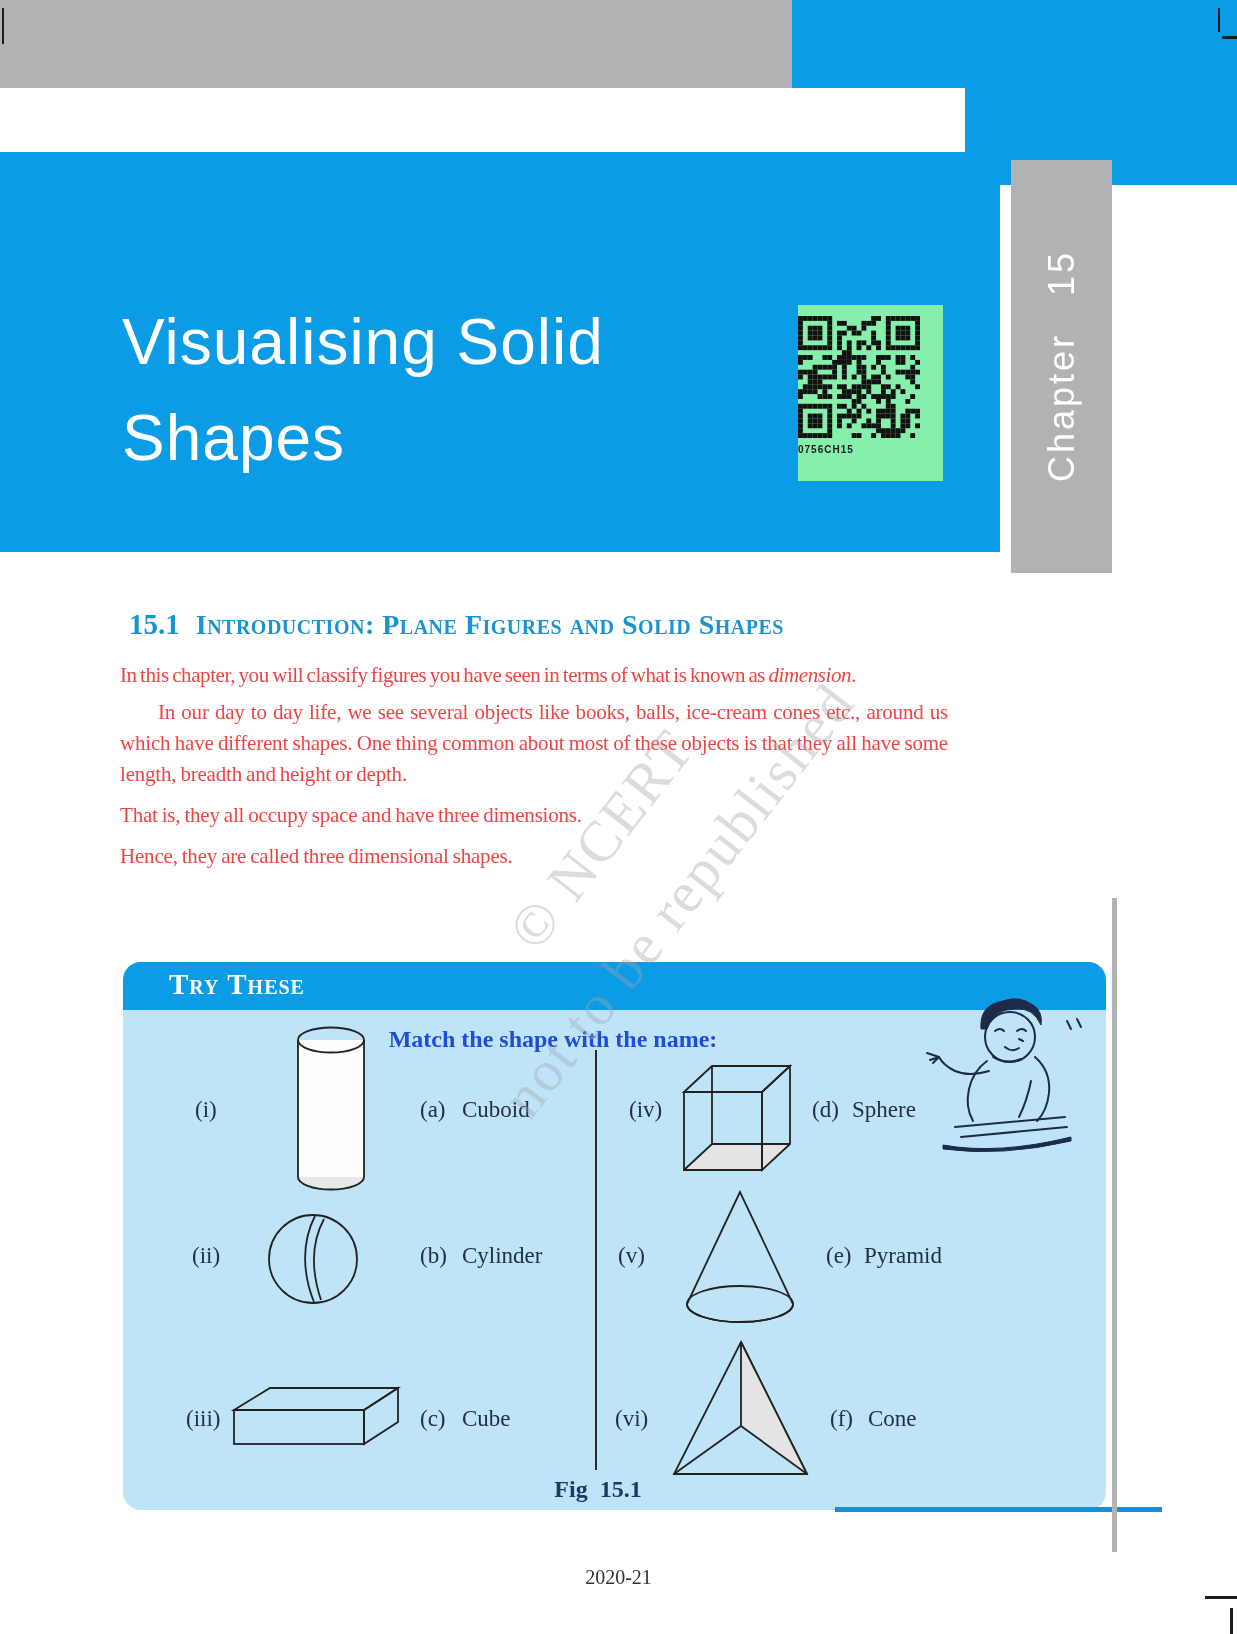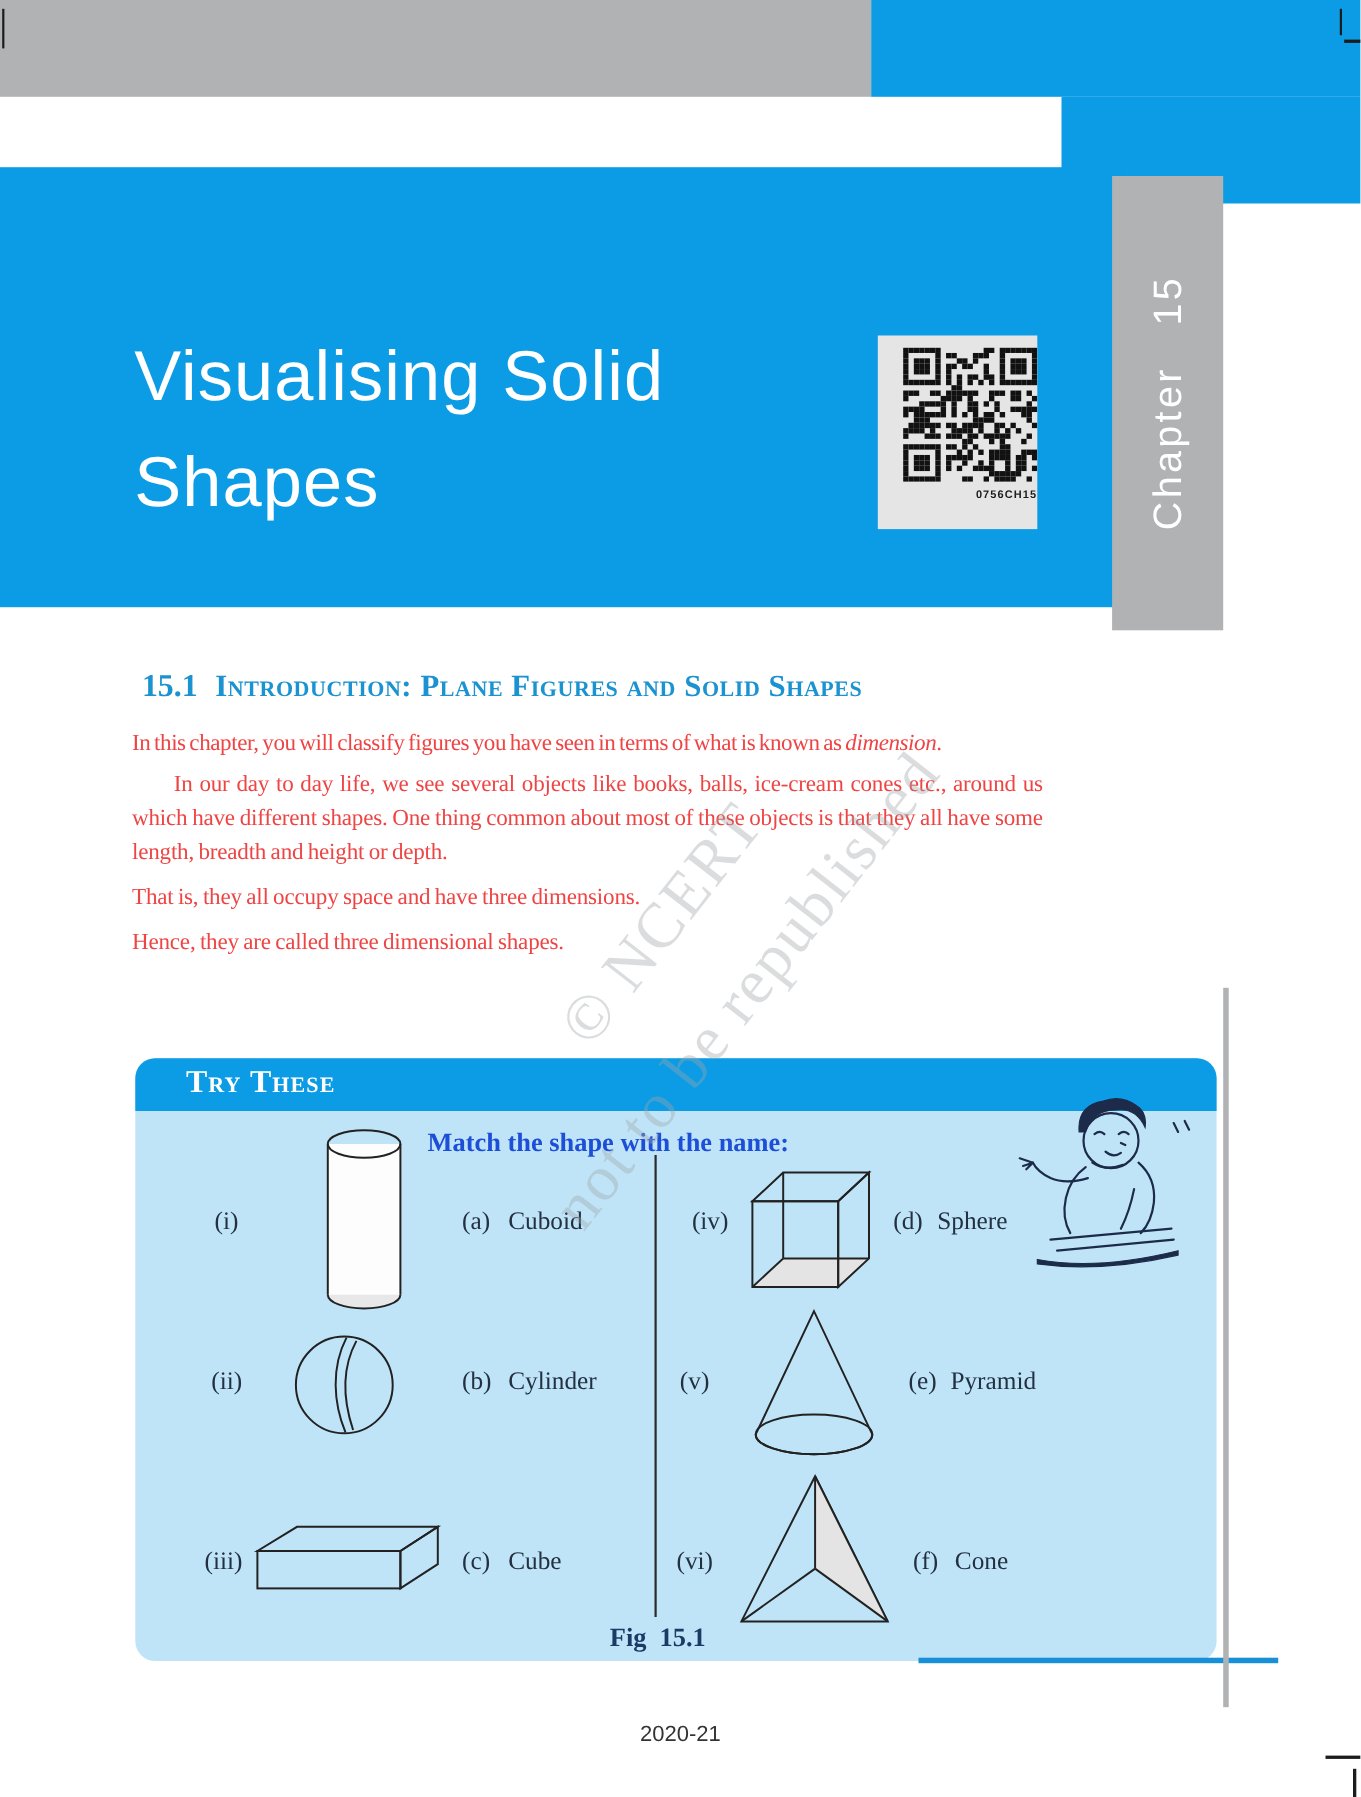--- a/index.html
+++ b/index.html
@@ -9,24 +9,24 @@
 
   
   .topbar-gray{left:0;top:0;width:792px;height:88px;background:#b1b2b4;}
   .topbar-blue{left:792px;top:0;width:445px;height:88px;background:#0c9ce5;}
   .right-blue-band{left:965px;top:88px;width:272px;height:97px;background:#0c9ce5;}
 
   
   .crop{background:#1c1c1c;}
 
   
-  .header-block{left:0;top:152px;width:1000px;height:400px;background:#0c9ce5;padding-left:19px;}
+  .header-block{left:0;top:152px;width:1000px;height:400px;background:#0c9ce5;}
   .chapter-title{left:122px;top:142px;color:#ffffff;font-family:"Liberation Sans",sans-serif;
         font-weight:300;font-size:64px;line-height:96px;letter-spacing:1px;}
-  .qr-card{left:798px;top:153px;width:145px;height:176px;background:#e5e5e5;text-align:right;}
+  .qr-card{left:798px;top:153px;width:145px;height:176px;background:#86efac;text-align:left;}
   .qr-card svg{margin-top:11px;}
   .qr-caption{font-family:"Liberation Sans",sans-serif;font-size:10px;font-weight:bold;
         letter-spacing:1px;color:#1c1c1c;margin-top:2px;}
   .chapter-tab{left:1011px;top:160px;width:101px;height:413px;background:#b1b2b4;}
   .chapter-tab-text{position:absolute;left:-156px;top:186px;width:413px;height:40px;
         transform:rotate(-90deg);color:#ffffff;font-family:"Liberation Sans",sans-serif;
         font-size:36px;line-height:40px;letter-spacing:3px;word-spacing:24px;text-align:center;}
 
   
   .sec-heading{left:129px;top:608px;width:830px;color:#1b93d0;font-weight:bold;}
@@ -58,21 +58,21 @@
   .match-label{position:absolute;color:#233040;font-size:23px;}
   .shape-svg{position:absolute;}
   .fig-caption{position:absolute;left:375px;top:514px;width:200px;text-align:center;
         color:#1b3b66;font-weight:bold;font-size:24px;word-spacing:6px;}
 
   
   .blue-rule{left:835px;top:1507px;width:327px;height:5px;background:#1790d8;}
   .gray-rule{left:1112px;top:898px;width:5px;height:654px;background:#b1b2b4;}
 
   .footer-year{left:0;top:1566px;width:1237px;text-align:center;color:#333333;
-        font-family:Liberation Sans, sans-serif;font-size:20px;}
+        font-family:Liberation Serif, serif;font-size:20px;}
 
   .ink{stroke:#222;stroke-width:1.8;fill:none;}
   .kid-ink{stroke:#1c2b4a;stroke-width:2;fill:none;stroke-linecap:round;}
 </style>
 </head>
 <body>
 
 <div class="page">
 
   <div class="abs topbar-gray"></div>

